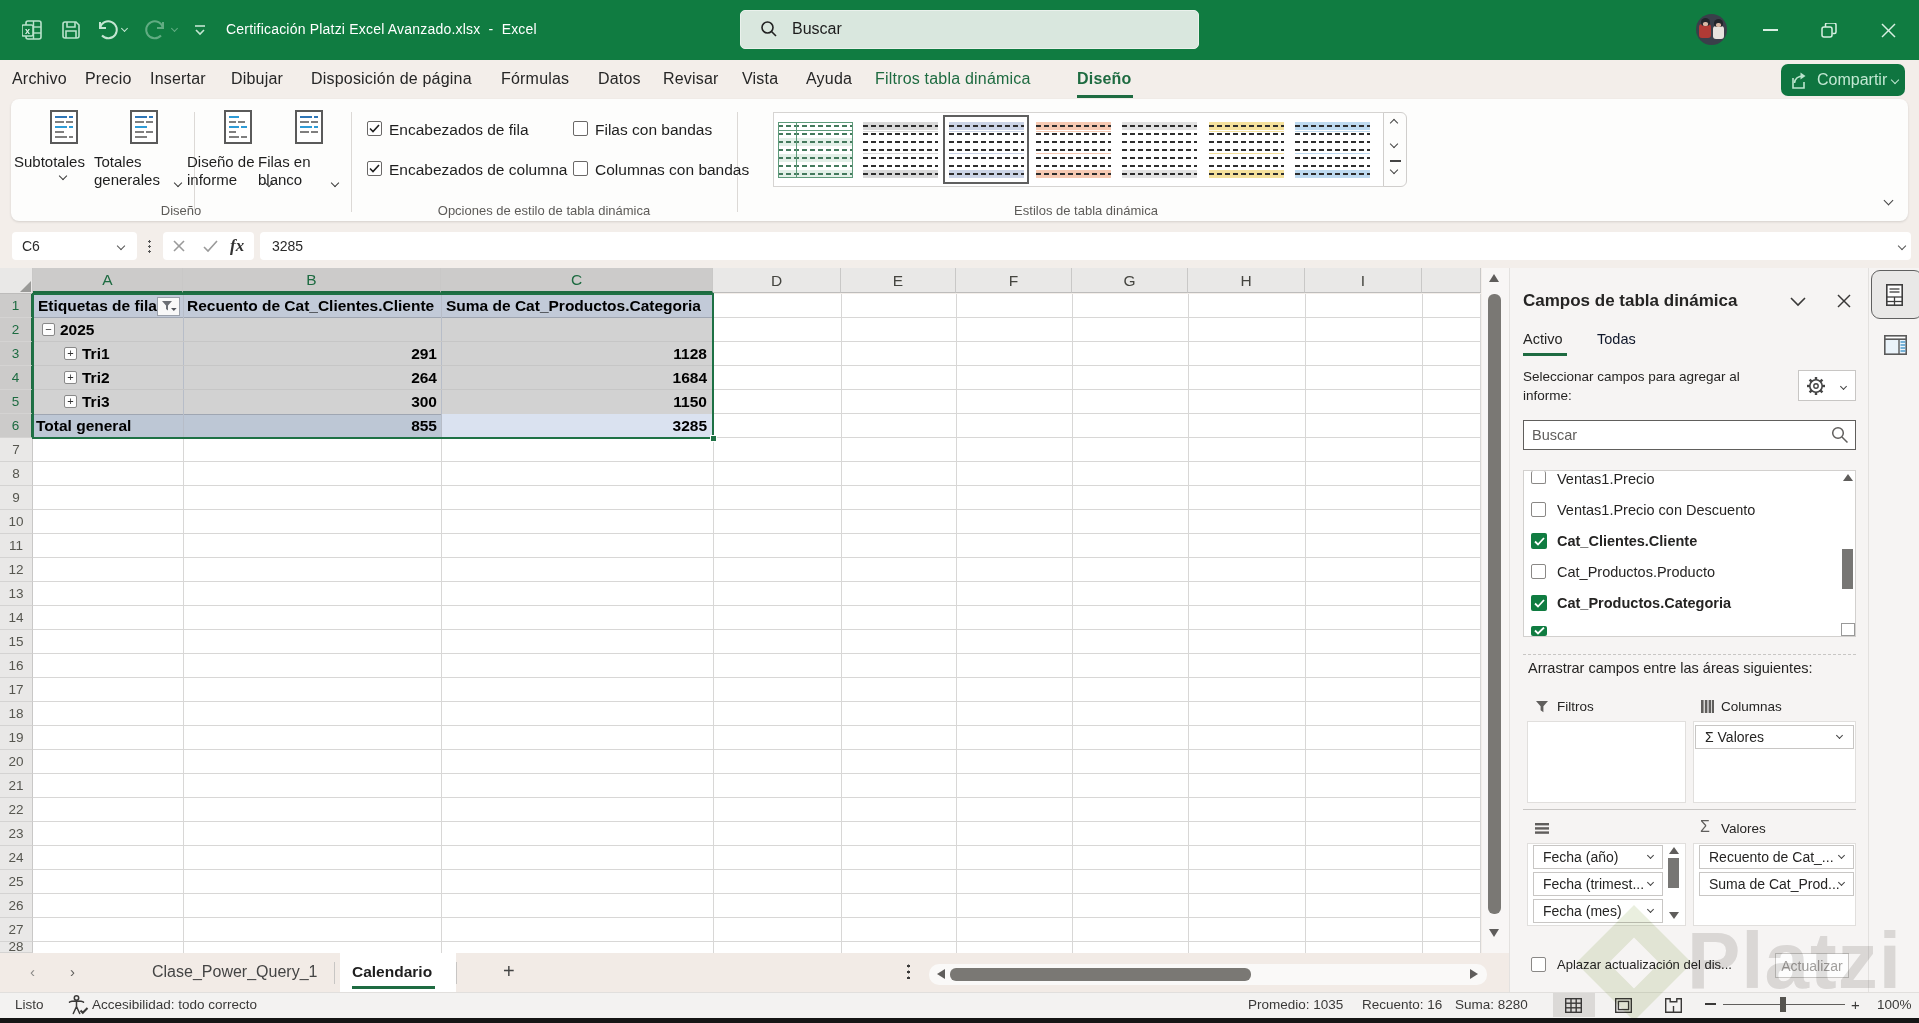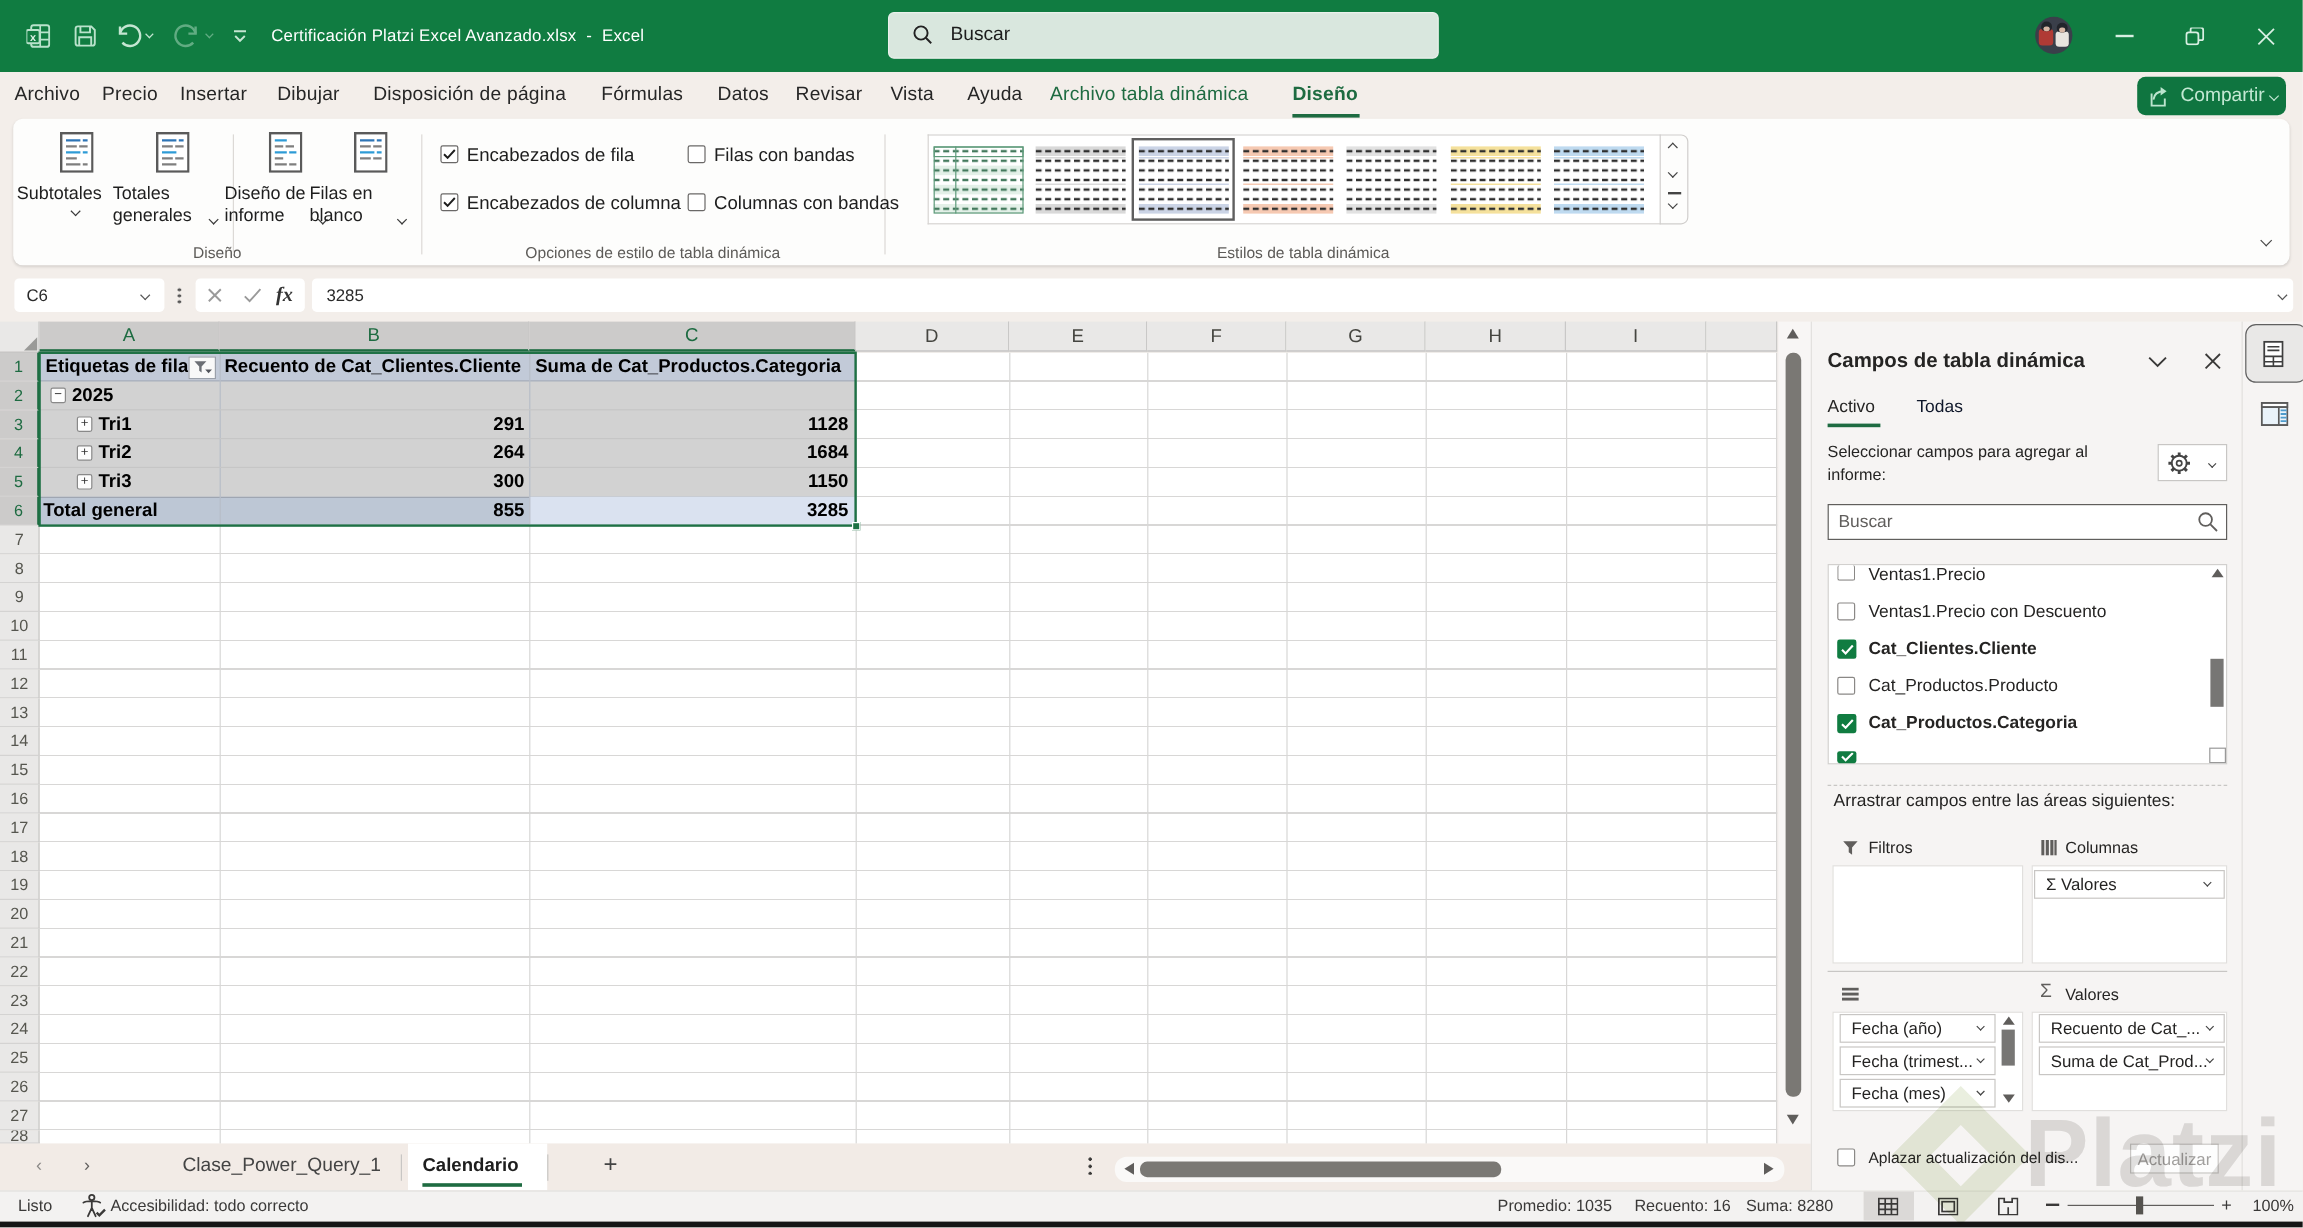--- a/index.html
+++ b/index.html
@@ -121,21 +121,21 @@
 <div class="mtab" style="left:12px;">Archivo</div>
 <div class="mtab" style="left:85px;">Precio</div>
 <div class="mtab" style="left:150px;">Insertar</div>
 <div class="mtab" style="left:231px;">Dibujar</div>
 <div class="mtab" style="left:311px;">Disposición de página</div>
 <div class="mtab" style="left:501px;">Fórmulas</div>
 <div class="mtab" style="left:598px;">Datos</div>
 <div class="mtab" style="left:663px;">Revisar</div>
 <div class="mtab" style="left:742px;">Vista</div>
 <div class="mtab" style="left:806px;">Ayuda</div>
-<div class="mtab mgreen" style="left:875px;">Archivo tabla dinámica</div>
+<div class="mtab mgreen" style="left:875px;">Filtros tabla dinámica</div>
 <div class="mtab mgreen" style="left:1077px;font-weight:700;">Diseño</div>
 <div class="abs" style="left:1077px;top:95px;width:56px;height:3px;background:#1E6B41;"></div>
 <div class="abs" id="compartir"></div>
 <svg class="abs" style="left:1791px;top:71px;" width="19" height="19" viewBox="0 0 19 19">
     <path d="M2 7 v10 h11 v-6" fill="none" stroke="#BCE5CE" stroke-width="1.6"></path>
     <path d="M3.5 12 c0.5 -4.5 4 -7 9 -7" fill="none" stroke="#BCE5CE" stroke-width="1.6"></path>
     <path d="M9.5 1.5 L14.5 5 L9.5 8.5 z" fill="#BCE5CE" stroke="none"></path>
   </svg>
 <div class="abs" style="left:1817px;top:71px;color:#C3E8D3;font-size:16px;">Compartir</div>
 <div class="cvd" style="left:1892px;top:77px;width:6px;height:6px;border-right:1.5px solid #C3E8D3;border-bottom:1.5px solid #C3E8D3;"></div>

